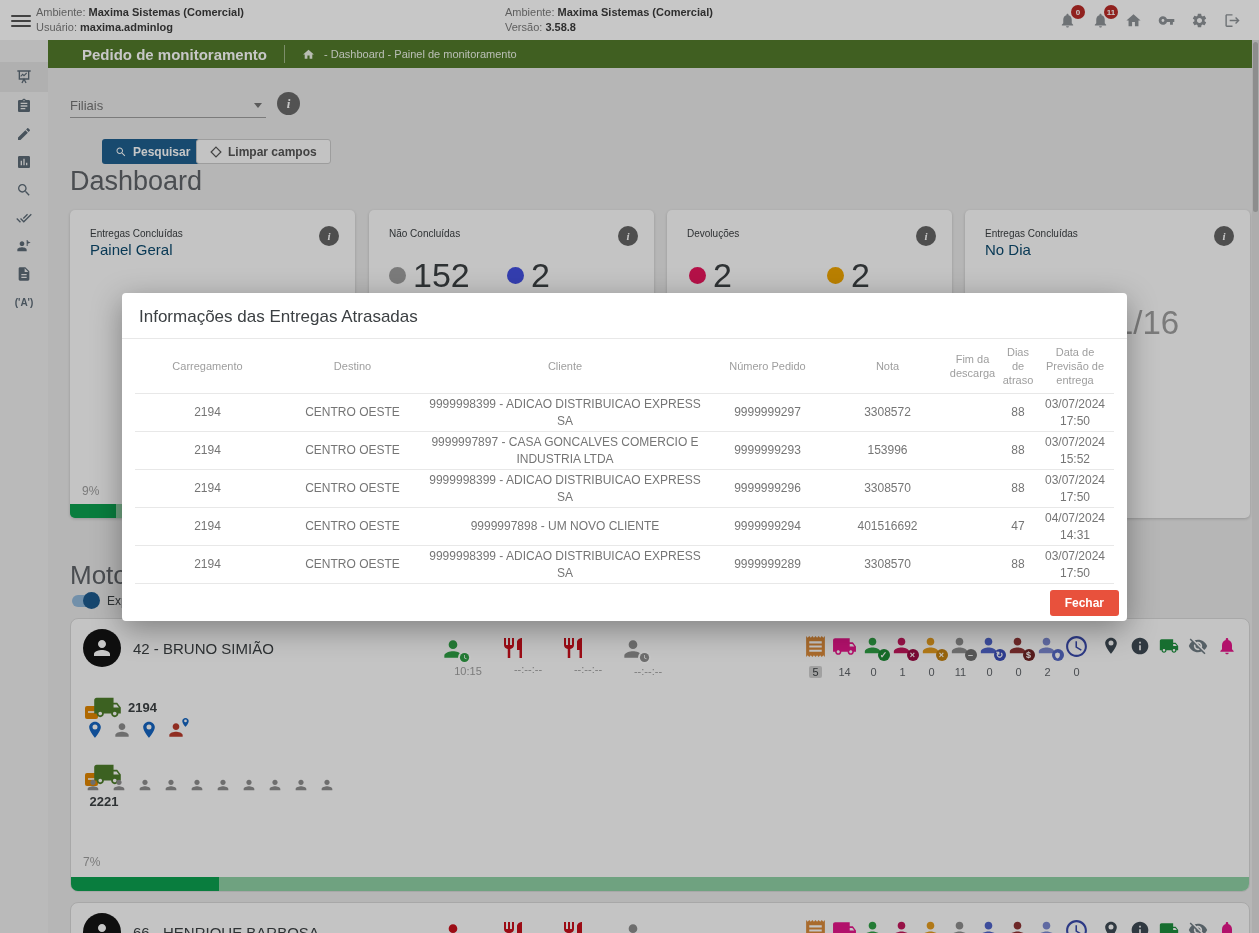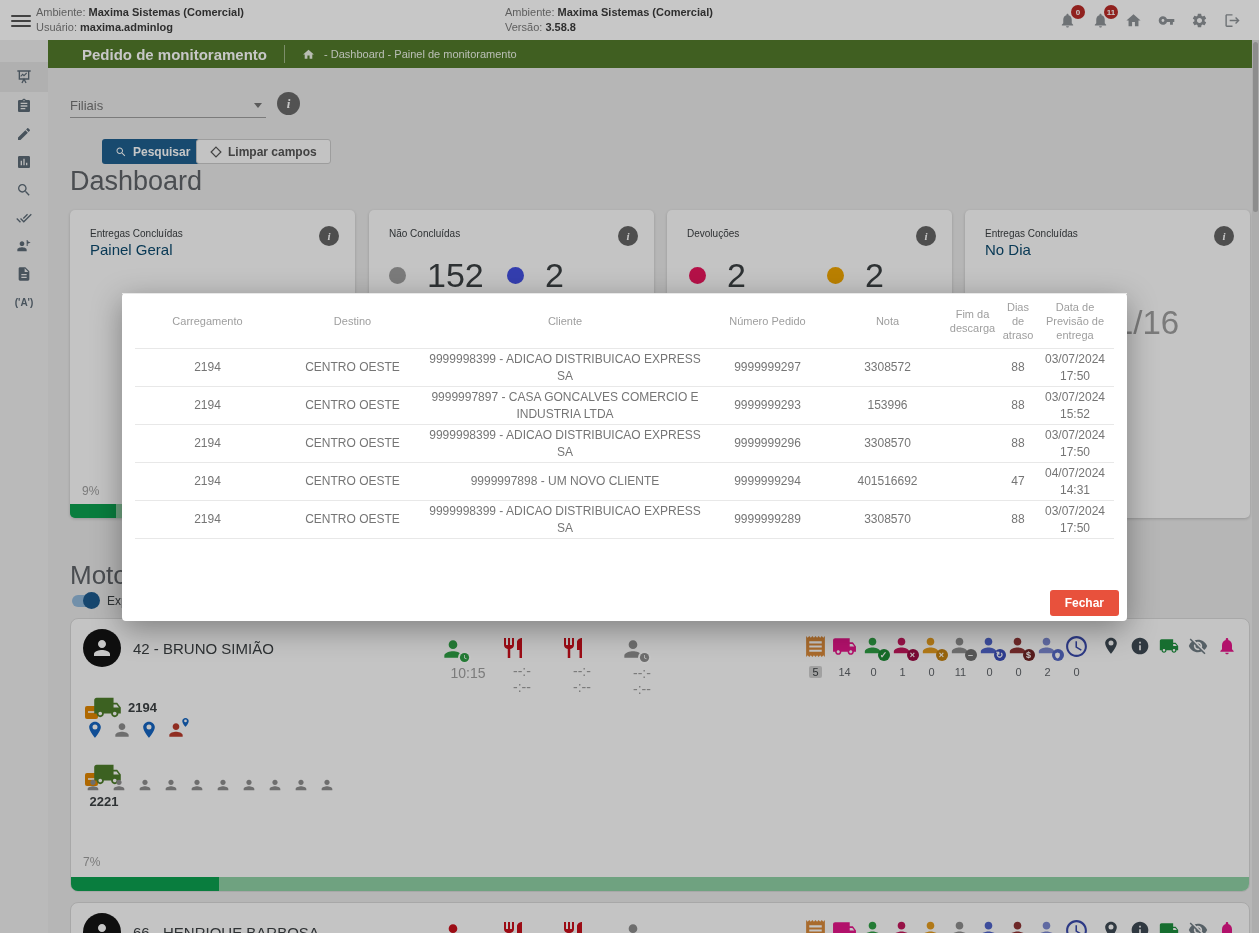--- a/index.html
+++ b/index.html
@@ -48,42 +48,42 @@
   .btn-clear{left:166px;background:#fafafa;color:#555;border:1px solid #c9c9c9;}
   .h-dash{position:absolute;left:70px;top:166px;font-size:27px;color:#5f6368;}
 
   
   .card{position:absolute;top:210px;width:285px;height:308px;background:#fbfbfb;border-radius:5px;box-shadow:0 1px 3px rgba(0,0,0,.18);}
   .c1{left:70px;} .c2{left:369px;} .c3{left:667px;} .c4{left:965px;}
   .card .ttl{margin:18px 0 2px 20px;font-size:10px;color:#3c4043;font-weight:500;}
   .card .sub{margin-left:20px;font-size:15px;color:#0c4a6e;}
   .cinfo{position:absolute;top:16px;right:16px;width:20px;height:20px;border-radius:50%;background:#646464;color:#fff;
          font:italic bold 11px "Liberation Serif",serif;display:flex;align-items:center;justify-content:center;cursor:pointer;}
-  .stat{position:absolute;top:46px;display:flex;align-items:center;gap:21px;}
+  .stat{position:absolute;top:46px;display:flex;align-items:center;gap:7px;}
   .dot{width:17px;height:17px;border-radius:50%;}
   .stat .v{font-size:34px;color:#3c4043;}
   .bigval{position:absolute;left:150px;top:94px;font-size:33px;color:#9e9e9e;}
   .pct{position:absolute;left:12px;bottom:20px;font-size:12px;color:#9e9e9e;}
   .pbar{position:absolute;left:0;right:0;bottom:0;height:14px;background:#8fd0a5;border-radius:0 0 5px 5px;overflow:hidden;}
   .pfill{height:100%;background:#0ca050;}
 
   
   .h-drivers{position:absolute;left:70px;top:560px;font-size:26px;color:#5f6368;}
   .toggle-row{position:absolute;left:72px;top:594px;display:flex;align-items:center;gap:9px;font-size:12px;color:#3c4043;}
   .track{width:26px;height:12px;border-radius:6px;background:#93b9da;position:relative;cursor:pointer;}
   .knob{position:absolute;right:-2px;top:-3px;width:17px;height:17px;border-radius:50%;background:#1e5c8f;}
 
   .dcard{position:absolute;left:70px;width:1180px;height:274px;background:#fbfbfb;border:1px solid #d8d8d8;border-radius:8px;box-sizing:border-box;}
   .d-ava{position:absolute;left:12px;top:10px;width:38px;height:38px;border-radius:50%;background:#141414;
          display:flex;align-items:center;justify-content:center;color:#fff;}
   .d-ava .ic{width:24px;height:24px;}
   .d-name{position:absolute;left:62px;top:21px;font-size:15px;color:#3c4043;font-weight:500;}
   .tstats{position:absolute;left:352px;top:17px;display:flex;}
   .tstat{width:60px;display:flex;flex-direction:column;align-items:center;gap:3px;}
-  .tstat .lbl{font-size:14px;color:#9e9e9e;margin-left:30px;}
+  .tstat .lbl{font-size:11px;color:#9e9e9e;margin-left:30px;}
   .pc{position:relative;width:26px;height:26px;display:block;}
   .pc .ic{width:26px;height:26px;}
   .pc .mini{position:absolute;right:-5px;bottom:-2px;width:13px;height:13px;background:#fff;border-radius:50%;
             display:flex;align-items:center;justify-content:center;}
   .pc .mini .ic{width:11px;height:11px;}
   .strip{position:absolute;right:12px;top:15px;display:flex;align-items:flex-start;}
   .cnt{width:29px;display:flex;flex-direction:column;align-items:center;cursor:pointer;}
   .cnt .num{margin-top:7px;font-size:11px;color:#5f6368;}
   .cnt .num.chip{background:#cfcfcf;color:#3c4043;padding:0 3px;border-radius:2px;}
   .big{width:25px;height:25px;}
@@ -796,20 +796,21 @@
         </div>
       </div>
     </div>
 
   <div class="sbar">
       <div class="sthumb"></div>
     </div>
 
   <div class="backdrop"></div>
   <div class="modal">
+    <div class="m-title">Informações das Entregas Atrasadas</div>
     <div class="m-div"></div>
     <table class="mtable">
       <colgroup>
         <col style="width:145px">
           <col style="width:145px">
           <col style="width:280px">
           <col style="width:125px">
         <col style="width:115px">
           <col style="width:55px">
           <col style="width:36px">

